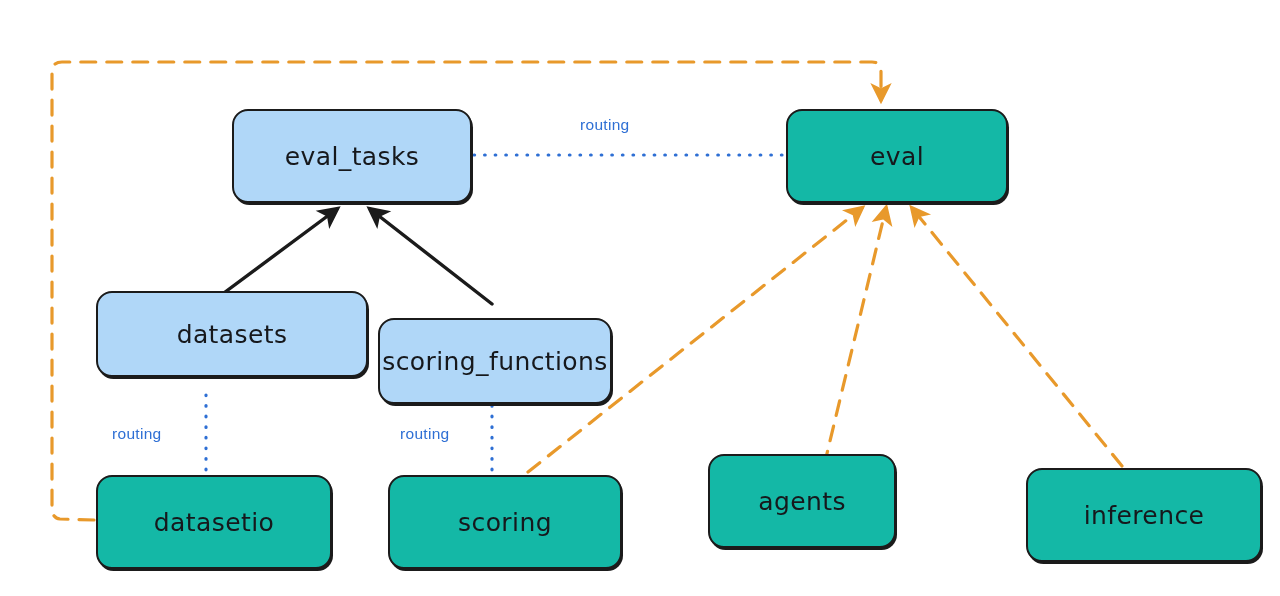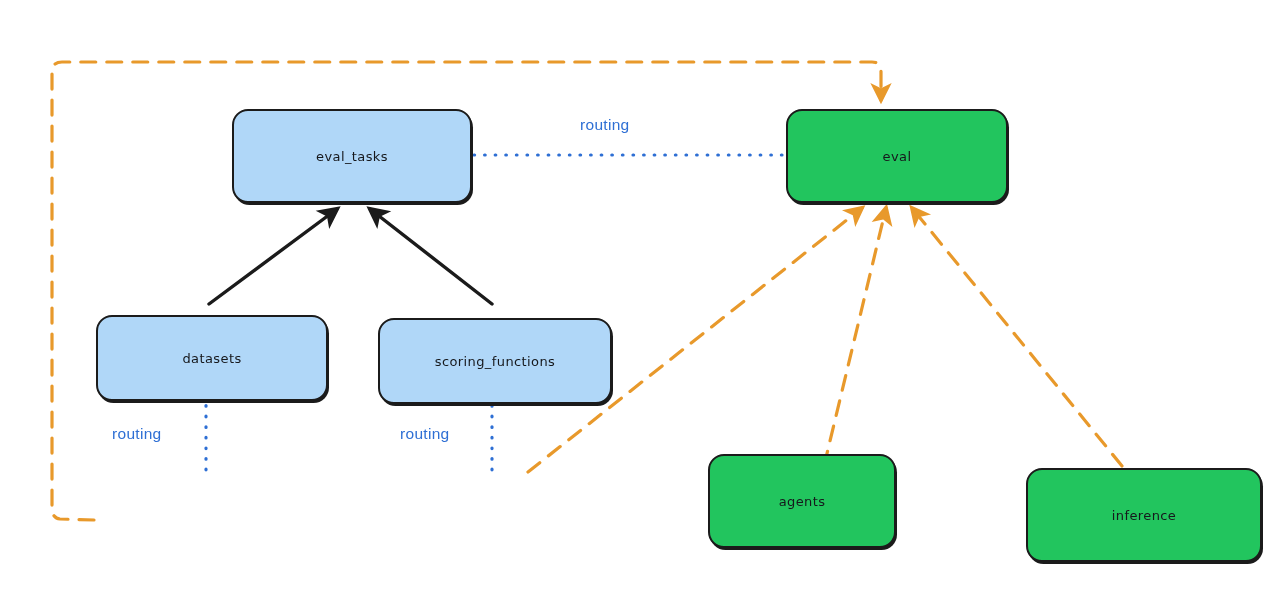--- a/index.html
+++ b/index.html
@@ -29,28 +29,28 @@
     display: flex;
     align-items: center;
     justify-content: center;
     border: 2.6px solid #1b1b1b;
     border-radius: 16px;
     box-shadow: 1.5px 2.5px 0 -0.5px #1b1b1b;
     z-index: 3;
   }
   .node-label {
     font-family: "DejaVu Sans", sans-serif;
-    font-size: 13px;
+    font-size: 25px;
     color: #16181c;
     letter-spacing: 0.4px;
     white-space: nowrap;
     pointer-events: none;
   }
   .node.blue  { background: #b0d7f8; }
-  .node.green { background: #22c55e; }
+  .node.green { background: #14b8a6; }
 
   .edge-label {
     position: absolute;
     font-family: Liberation Sans, sans-serif;
     font-size: 15.5px;
     color: #2e6fd4;
     letter-spacing: 0.3px;
     white-space: nowrap;
     z-index: 4;
   }
@@ -90,29 +90,35 @@
   </svg>
 
   <div class="node blue" style="left:232px; top:109px; width:240px; height:94px;">
     <span class="node-label">eval_tasks</span>
   </div>
 
   <div class="node green" style="left:786px; top:109px; width:222px; height:94px;">
     <span class="node-label">eval</span>
   </div>
 
-  <div class="node blue" style="left:96px; top:315px; width:232px; height:86px;">
+  <div class="node blue" style="left:96px; top:291px; width:272px; height:86px;">
     <span class="node-label">datasets</span>
   </div>
 
   <div class="node blue" style="left:378px; top:318px; width:234px; height:86px;">
     <span class="node-label">scoring_functions</span>
   </div>
 
+  <div class="node green" style="left:96px; top:475px; width:236px; height:94px;">
+    <span class="node-label">datasetio</span>
+  </div>
 
+  <div class="node green" style="left:388px; top:475px; width:234px; height:94px;">
+    <span class="node-label">scoring</span>
+  </div>
 
   <div class="node green" style="left:708px; top:454px; width:188px; height:94px;">
     <span class="node-label">agents</span>
   </div>
 
   <div class="node green" style="left:1026px; top:468px; width:236px; height:94px;">
     <span class="node-label">inference</span>
   </div>
 
   <span class="edge-label" style="left:580px; top:116px;">routing</span>

